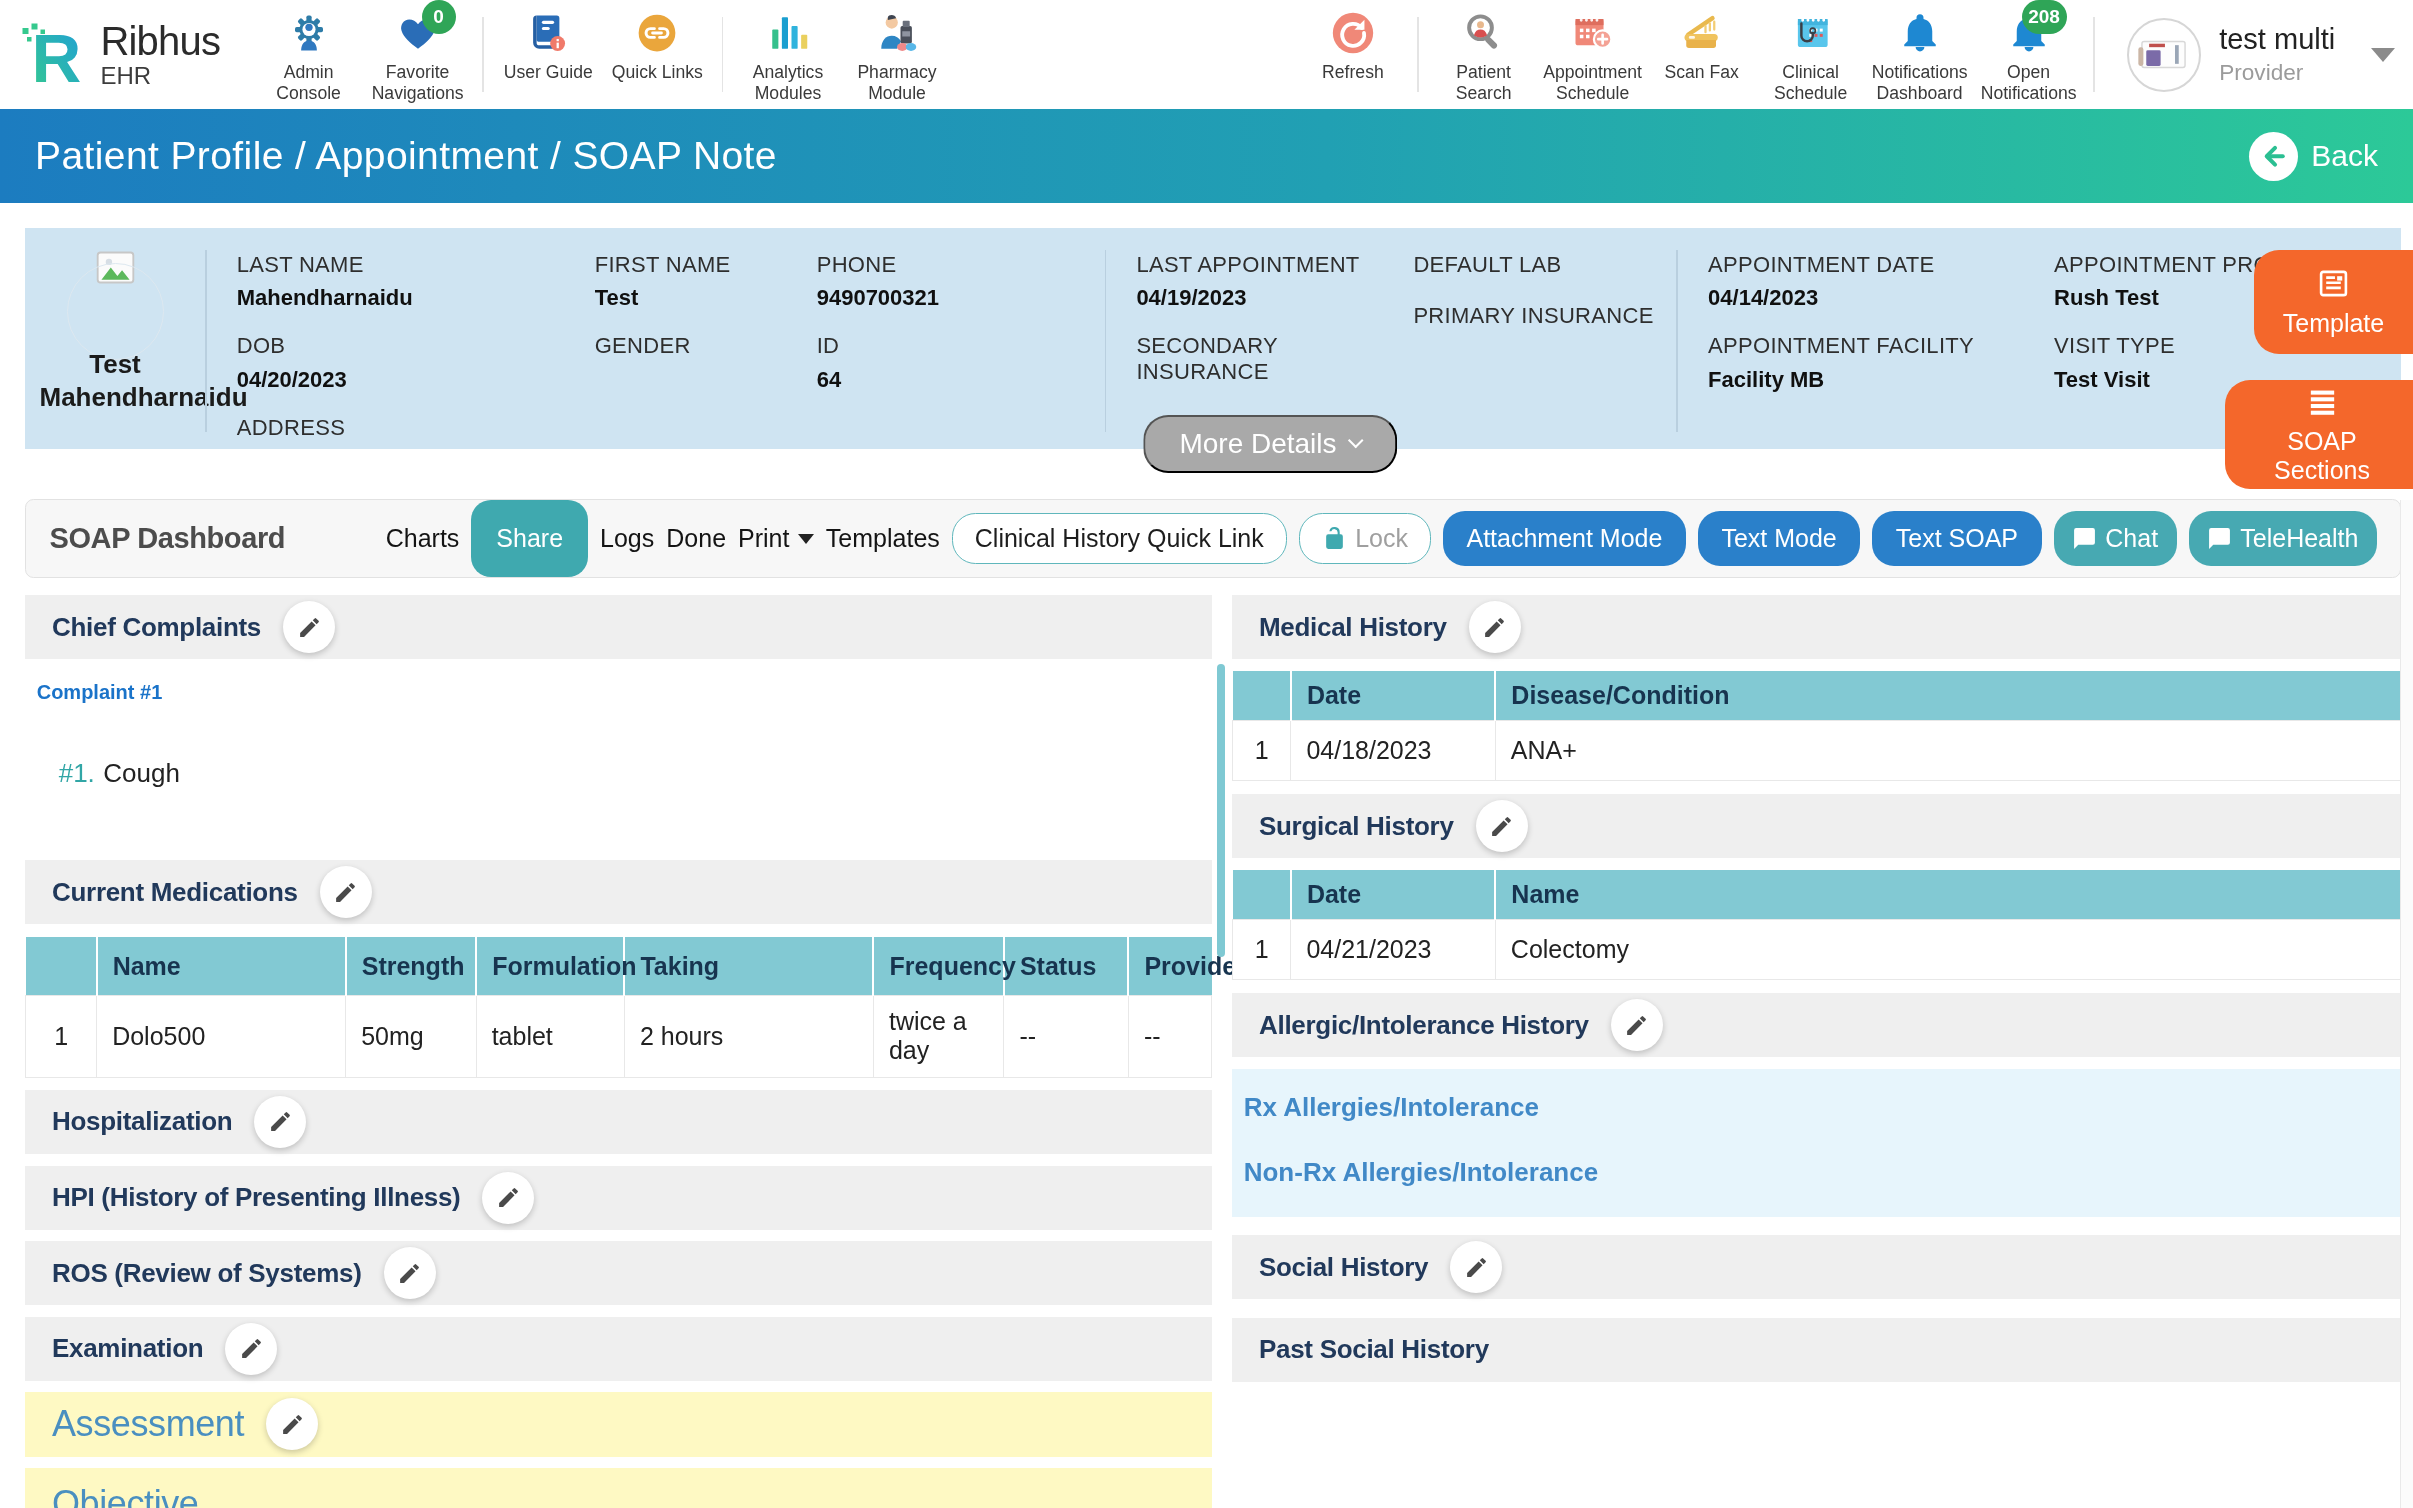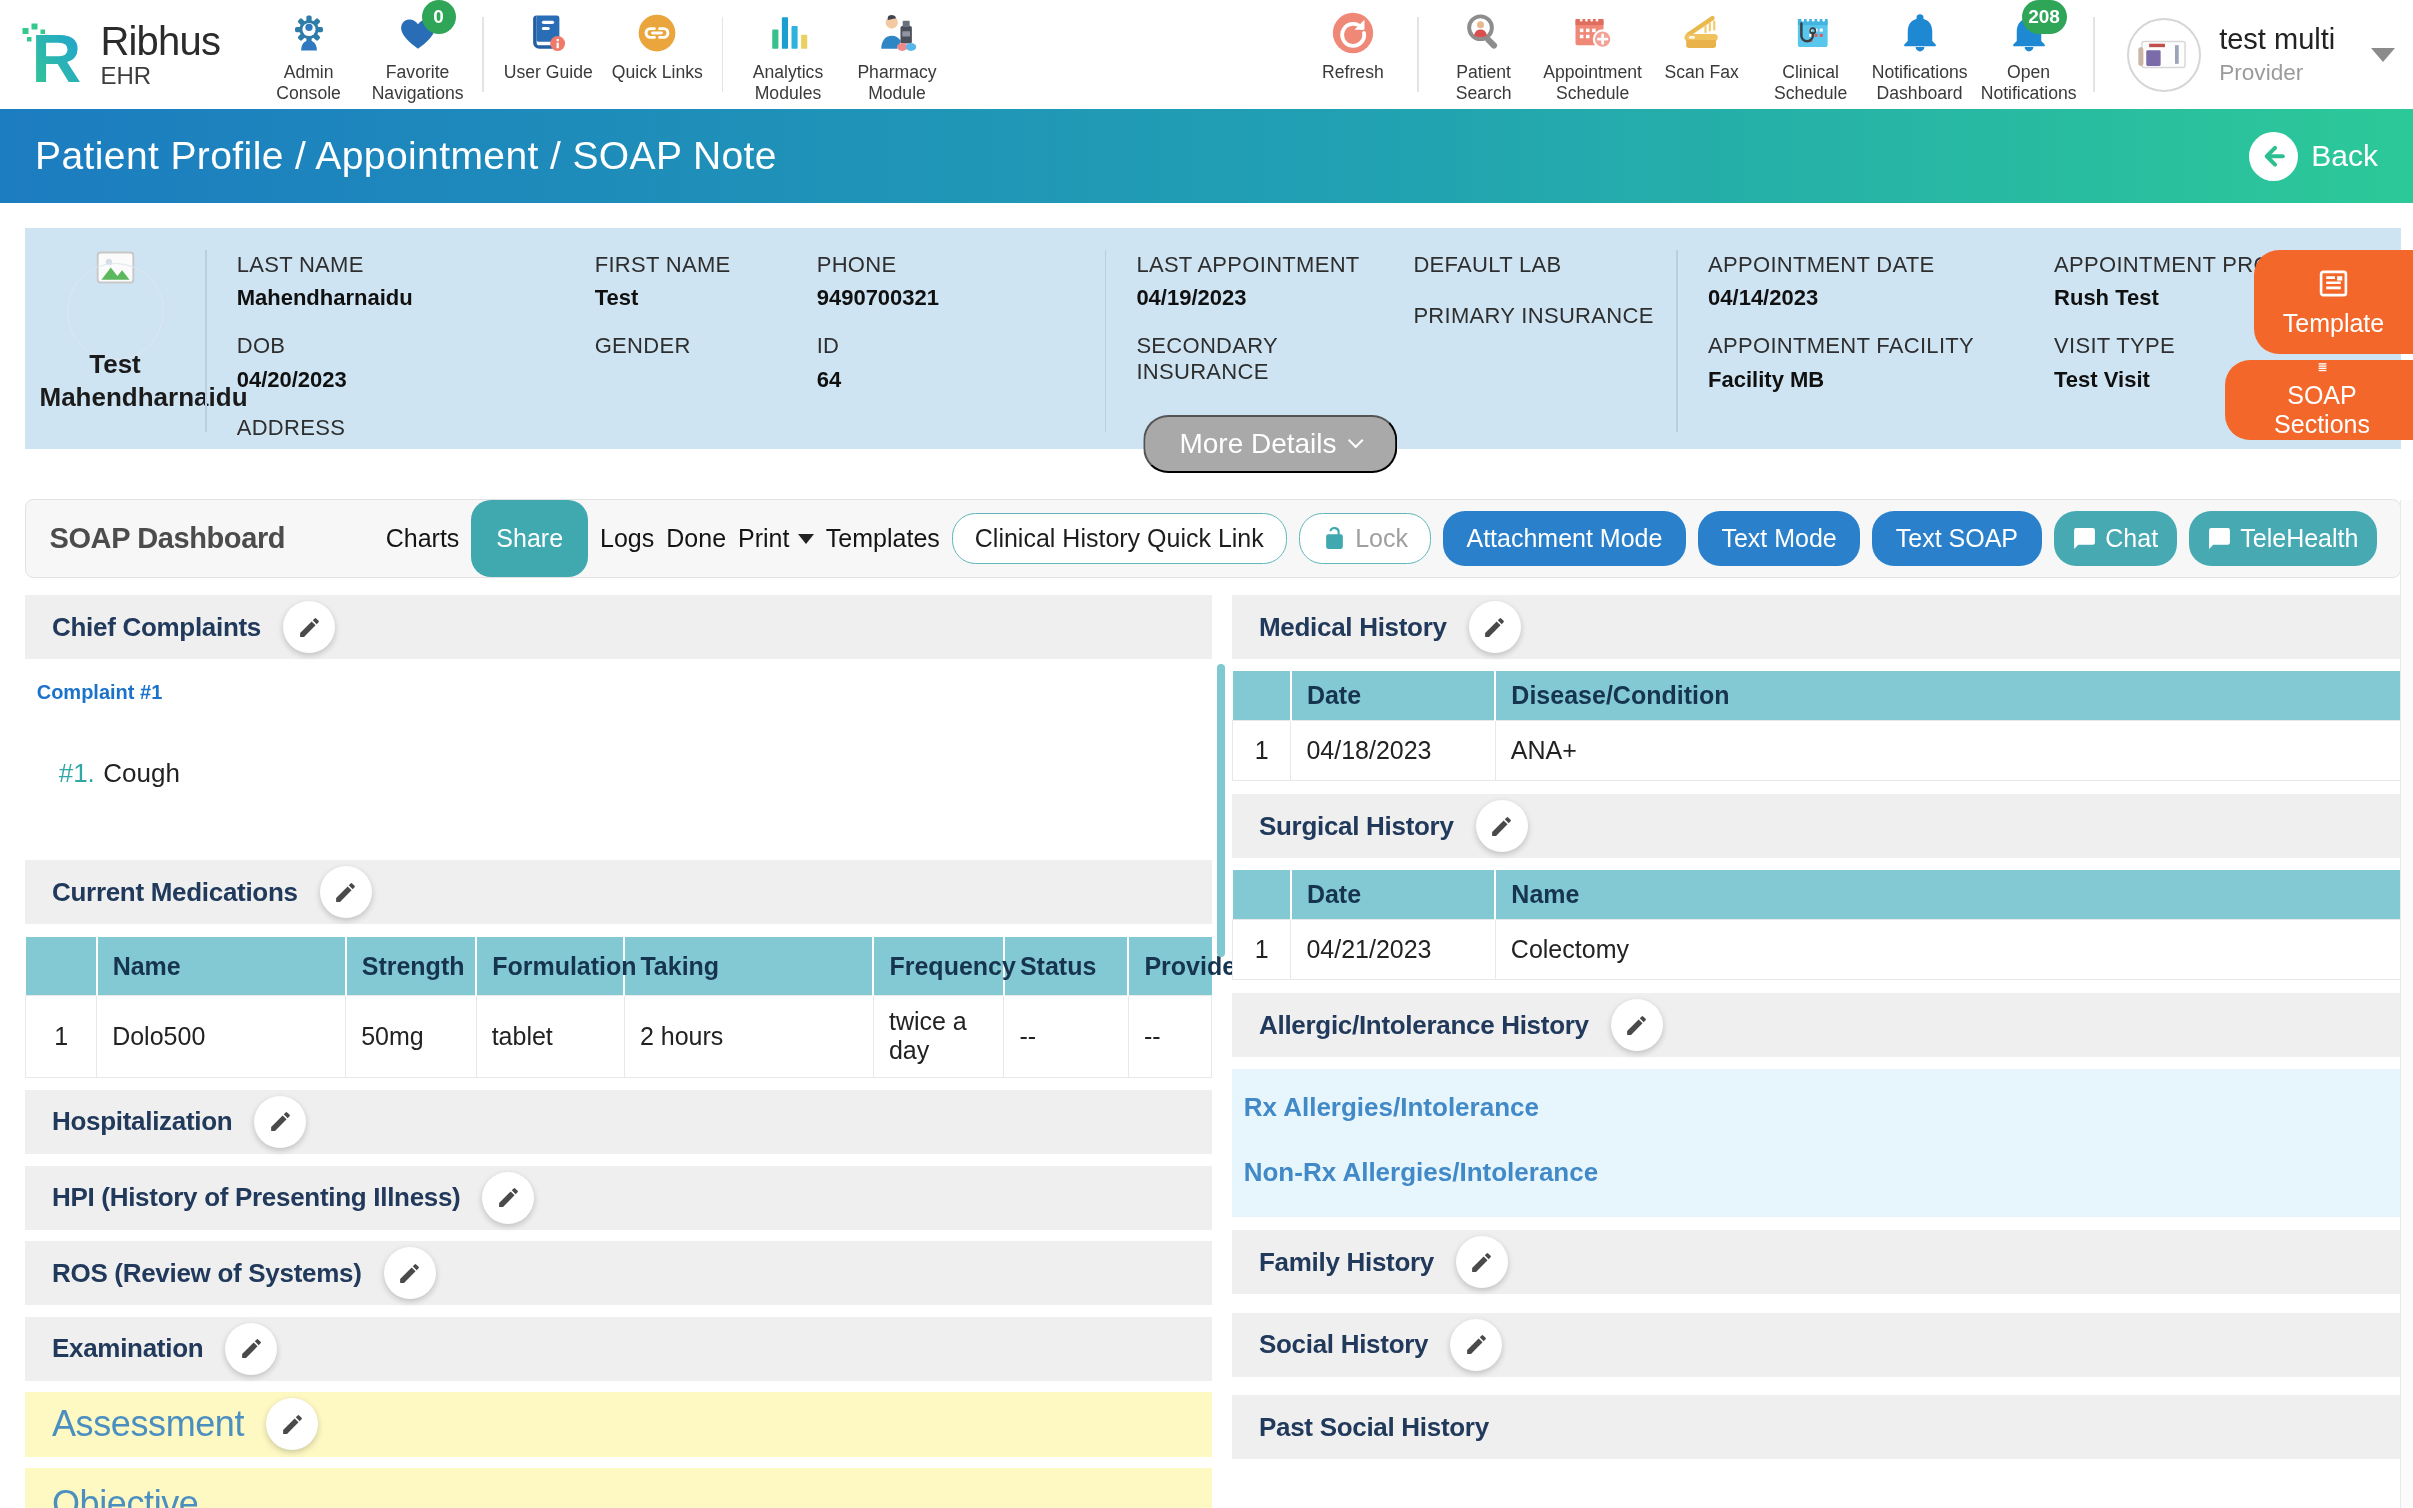--- a/index.html
+++ b/index.html
@@ -42,21 +42,21 @@
   .pp-field .value { font-size:22px; font-weight:bold; color:#101010; margin-top:7.5px; }
   .more-details { position:absolute; left:52.4%; bottom:-23.5px; transform:translateX(-50%);
     background:#a9a9a9; color:#fff; font-size:28px; padding:11px 34px; border-radius:25px;
     display:flex; align-items:center; gap:13.4px; cursor:pointer; z-index:4; }
   .chev { width:11px; height:11px; border-right:2.5px solid #fff; border-bottom:2.5px solid #fff; transform:rotate(45deg); margin-top:-5.9px; }
   
   .side-btn { position:absolute; right:0; background:#f4672b; color:#fff; border:none; cursor:pointer;
     border-radius:25px 0 0 25px; display:flex; flex-direction:column; align-items:center; justify-content:center;
     gap:8.4px; font-size:25px; z-index:6; font-family:"Liberation Sans",sans-serif; }
   .template-btn { top:250px; width:159px; height:104px; }
-  .soap-btn { top:360px; width:188px; height:80px;padding-left:12px; }
+  .soap-btn { top:380px; width:188px; height:109px;padding-left:12px; }
   
   .toolbar { margin:50px 11.7px 0 25px; height:79px; background:#f7f7f7; border:1.7px solid #e2e2e2; border-radius:8.4px;
     display:flex; align-items:center; padding:0 23.5px; }
   .tb-title { font-size:29px; font-weight:bold; color:#4c4c4c; letter-spacing:-0.4px; }
   .tb-items { margin-left:auto; display:flex; align-items:center; gap:12px; }
   .tb-link { font-size:25px; color:#141414; cursor:pointer; display:flex; align-items:center; gap:8.4px; }
   .tri-down { width:0; height:0; border-left:8.4px solid transparent; border-right:8.4px solid transparent; border-top:10px solid #222; }
   .pill { border:none; cursor:pointer; display:flex; align-items:center; gap:8.4px; font-family:"Liberation Sans",sans-serif; }
   .pill-share { background:#3fa9af; color:#fff; font-size:25px; padding:24px 25px; border-radius:20px; }
   .pill-outline { background:#fff; border:1.7px solid #5fb7bc; color:#1d1d1d; font-size:25px; padding:10px 22px; border-radius:23.5px; }
@@ -702,28 +702,20 @@
         <svg viewBox="0 0 24 24" width="25" height="25">
             <path fill="#4a4a4a" d="M3 17.25V21h3.75L17.81 9.94l-3.75-3.75L3 17.25zM20.71 7.04a1 1 0 0 0 0-1.41l-2.34-2.34a1 1 0 0 0-1.41 0l-1.83 1.83 3.75 3.75 1.83-1.83z"></path>
           </svg>
       </button>
     </div>
     <div class="allergy-box">
       <span class="allergy-link">Rx Allergies/Intolerance</span>
       <span class="allergy-link">Non-Rx Allergies/Intolerance</span>
     </div>
 
-    <div class="sec-bar mt16">
-      <span class="sec-title">Family History</span>
-      <button class="pencil-btn">
-        <svg viewBox="0 0 24 24" width="25" height="25">
-            <path fill="#4a4a4a" d="M3 17.25V21h3.75L17.81 9.94l-3.75-3.75L3 17.25zM20.71 7.04a1 1 0 0 0 0-1.41l-2.34-2.34a1 1 0 0 0-1.41 0l-1.83 1.83 3.75 3.75 1.83-1.83z"></path>
-          </svg>
-      </button>
-    </div>
 
     <div class="sec-bar mt22">
       <span class="sec-title">Social History</span>
       <button class="pencil-btn">
         <svg viewBox="0 0 24 24" width="25" height="25">
             <path fill="#4a4a4a" d="M3 17.25V21h3.75L17.81 9.94l-3.75-3.75L3 17.25zM20.71 7.04a1 1 0 0 0 0-1.41l-2.34-2.34a1 1 0 0 0-1.41 0l-1.83 1.83 3.75 3.75 1.83-1.83z"></path>
           </svg>
       </button>
     </div>
 

